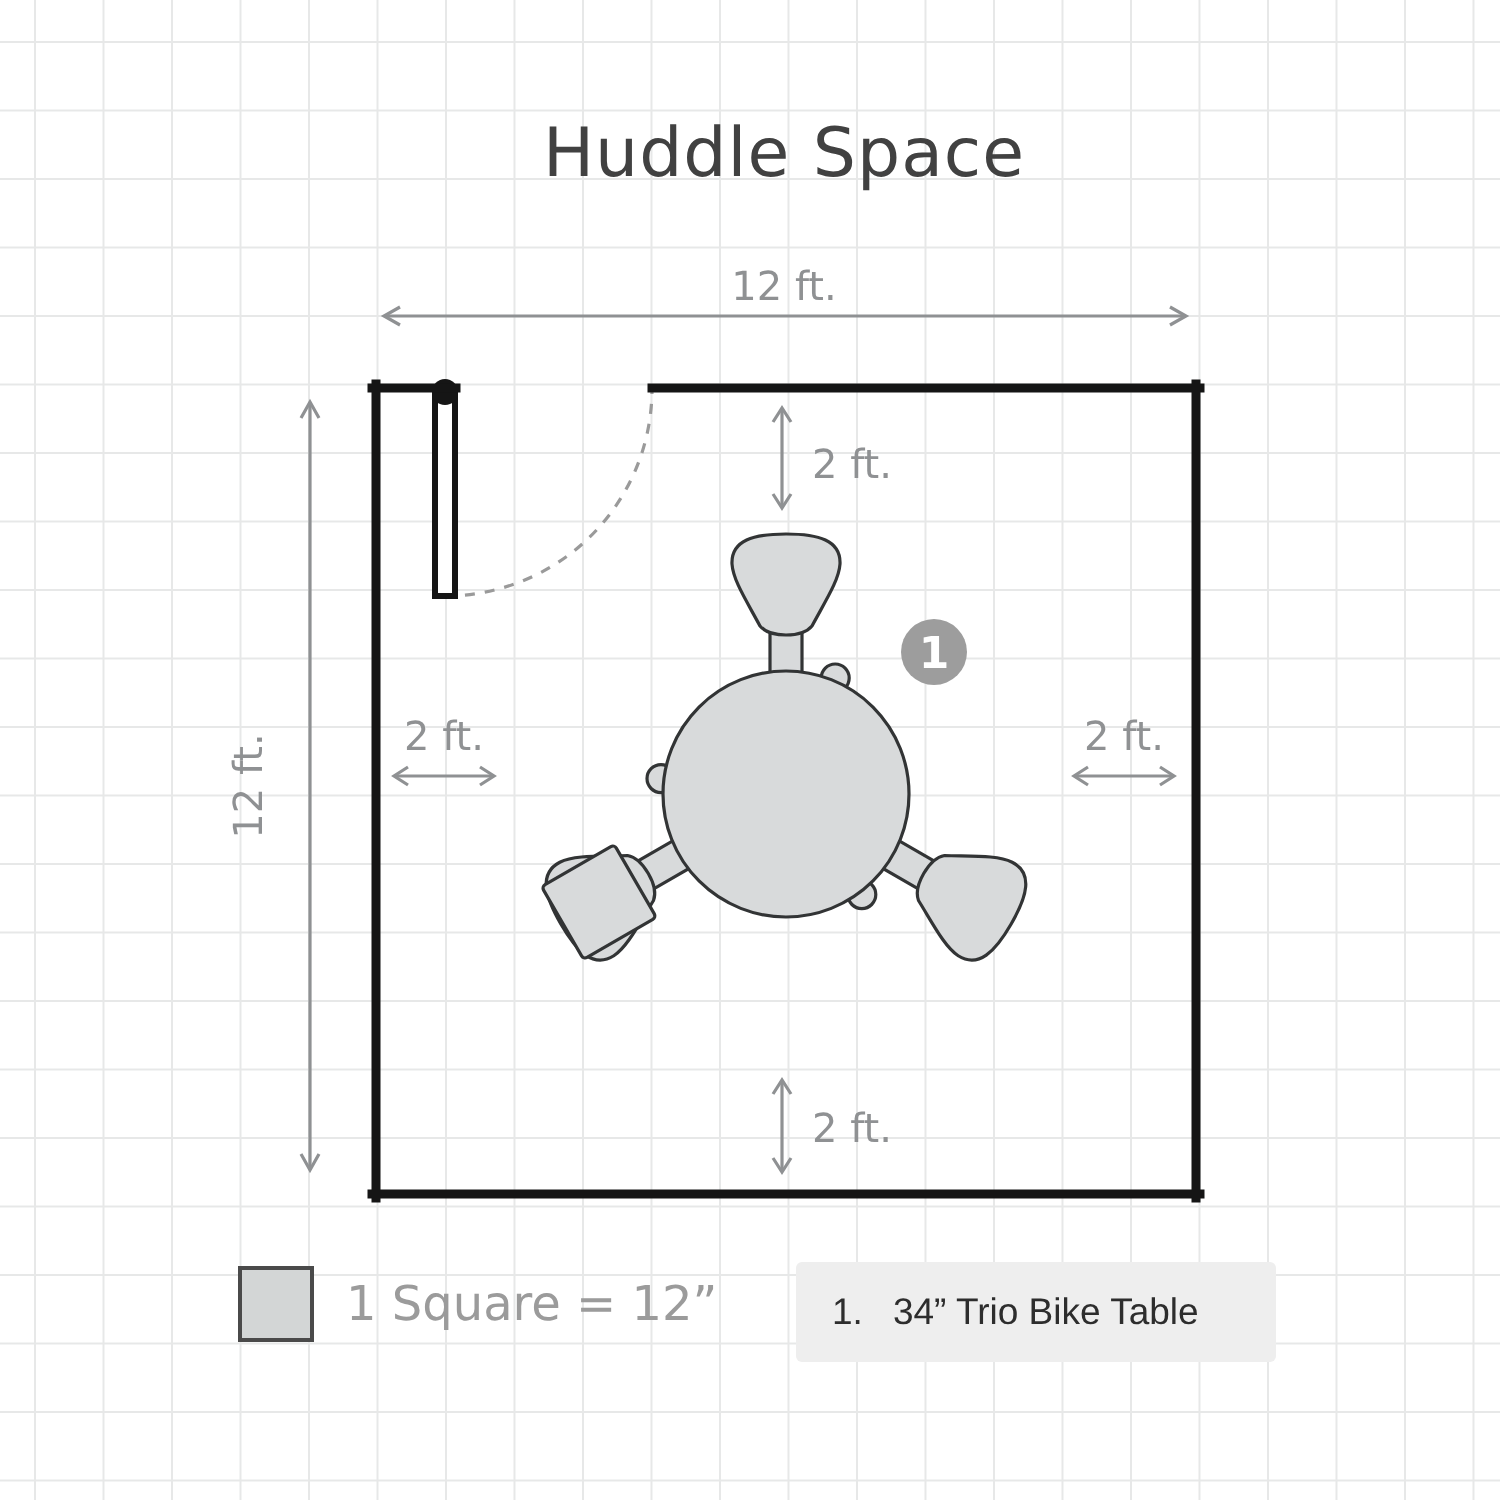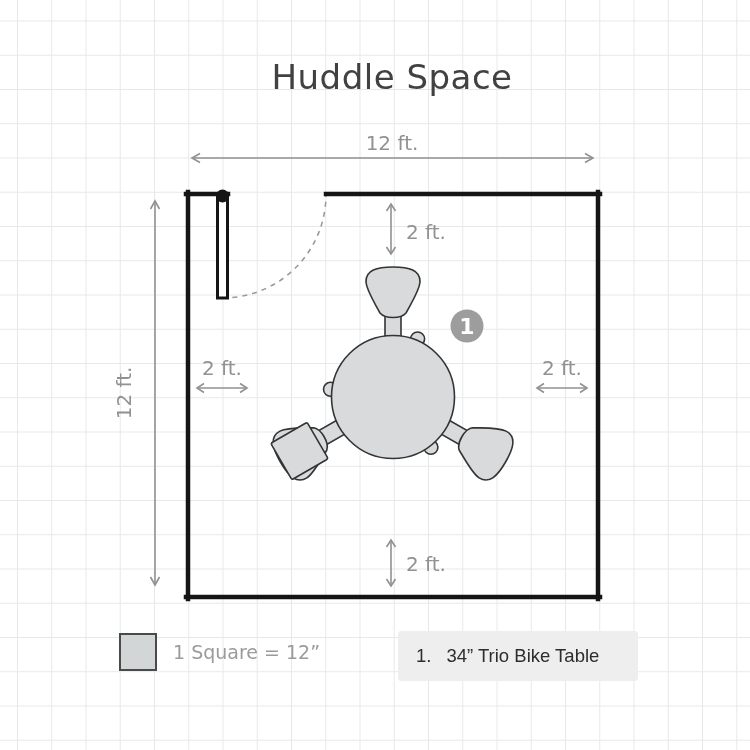--- a/index.html
+++ b/index.html
@@ -23,21 +23,21 @@
   .dim-line  { stroke:#8f9193; stroke-width:1.6; fill:none; }
   .wall      { stroke:#151515; stroke-width:4.5; fill:none; stroke-linecap:square; }
   .furn      { fill:#d8dadb; stroke:#323435; stroke-width:1.6; }
   .legend-scale {
     position:absolute; left:119px; top:632px; height:40px;
     display:flex; align-items:center; gap:16px;
   }
   .legend-swatch {
     width:38px; height:38px; background:#d3d6d6; border:2px solid #4a4a4a;
   }
-  .legend-scale-text { font-size:19px; color:#9b9b9b;text-align:center; }
+  .legend-scale-text { font-size:24px; color:#9b9b9b;text-align:center; }
   .legend-item-box {
     position:absolute; left:398px; top:631px; width:240px; height:50px;
     background:#eeeeee; border-radius:3px;
     display:flex; align-items:center; font-size:18.5px; color:#2d2d2d;
     font-family:"Liberation Sans",sans-serif;
   }
   .legend-item-number { padding-left:18px; }
   .legend-item-label  { margin-left:15px; }
 </style>
 </head>

